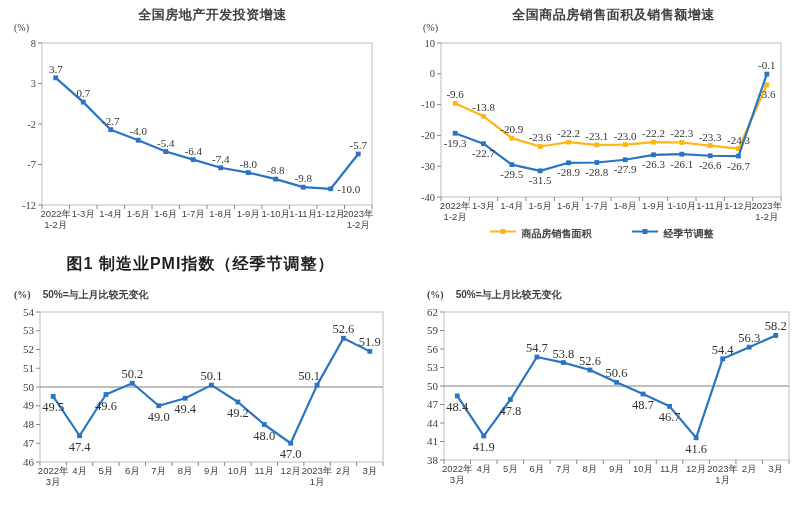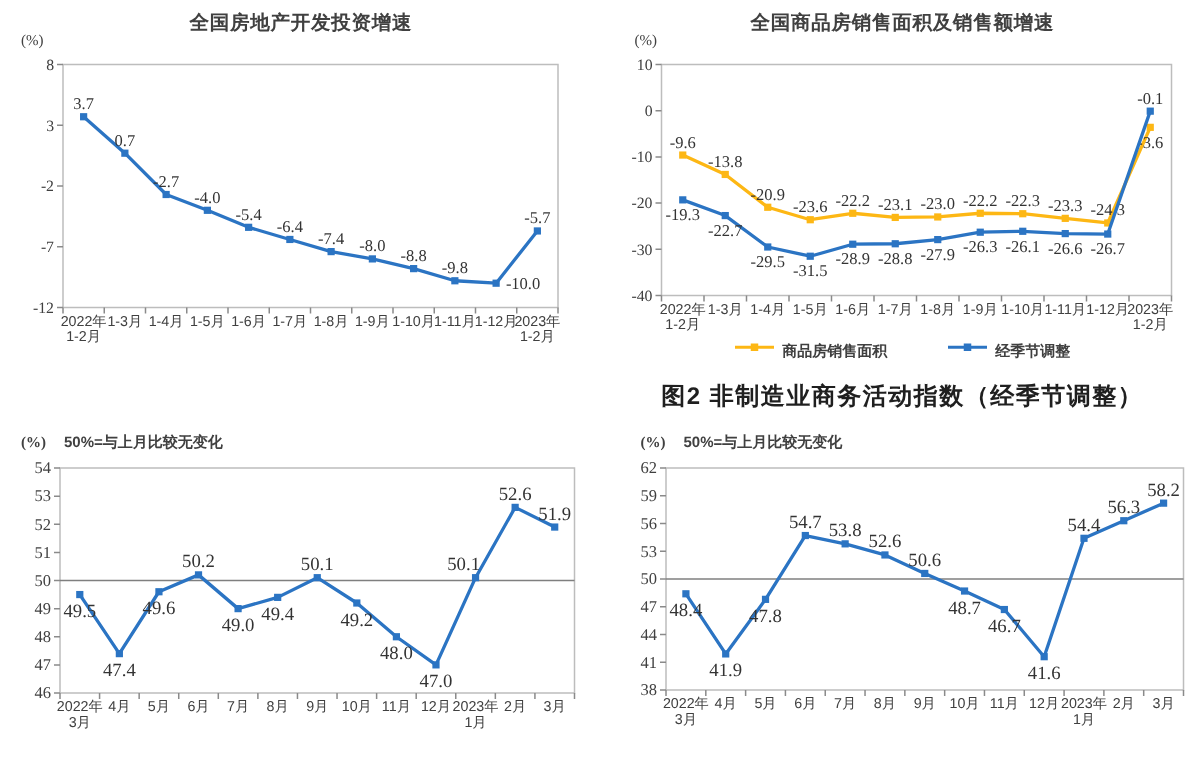--- a/index.html
+++ b/index.html
@@ -1,21 +1,21 @@
 <!DOCTYPE html>
 <html><head>
 <meta charset="utf-8">
 <style>
   html,body{margin:0;padding:0;background:#ffffff;}
   .canvas{position:relative;width:802px;height:509px;background:#ffffff;overflow:hidden;
           font-family:"Liberation Sans",sans-serif;}
   .panel{position:absolute;}
   .panel svg{position:absolute;left:0;top:0;}
   .chart-title{position:absolute;top:6px;left:0;width:100%;text-align:center;
-               font-size:13px;font-weight:bold;color:#404040;letter-spacing:.5px;}
+               font-size:13px;font-weight:bold;color:#404040;letter-spacing:.5px;padding-left:12px;}
   .caption{position:absolute;top:2px;left:0;width:100%;text-align:center;
            font-size:16px;font-weight:bold;color:#1f1f1f;letter-spacing:1px;}
   .unit{position:absolute;font-size:10px;color:#404040;font-family:"Liberation Serif",serif;}
   .note-row{position:absolute;font-size:10px;color:#404040;white-space:nowrap;font-weight:bold;}
   .note-row .u{font-family:"Liberation Serif",serif;margin-right:12px;}
   .legend{position:absolute;top:227px;left:0;width:100%;display:flex;
           justify-content:center;gap:40px;}
   .legend-item{display:flex;align-items:flex-start;gap:6px;font-size:10px;
                font-weight:bold;color:#404040;}
   .legend-item svg{position:static;}
@@ -198,20 +198,21 @@
         <svg class="lm" width="26" height="9">
             <line x1="0" y1="4.5" x2="26" y2="4.5" stroke="#2b74c3" stroke-width="2"></line>
             <rect x="10.5" y="2" width="5" height="5" fill="#2b74c3"></rect>
           </svg>
         <span>经季节调整</span>
       </div>
     </div>
   </section>
 
   <section class="panel" style="left:0;top:252px;width:401px;height:257px;">
+    <div class="caption">图1  制造业PMI指数（经季节调整）</div>
     <div class="note-row" style="left:14px;top:36px;">
       <span class="u">(%)</span><span>50%=与上月比较无变化</span>
     </div>
     <svg width="401" height="257" viewBox="0 0 401 257">
         <rect x="40" y="60" width="343" height="150" fill="none" stroke="#bdbdbd" stroke-width="1"></rect>
         <line x1="40" y1="135" x2="383" y2="135" stroke="#7f7f7f" stroke-width="1"></line>
         <line x1="36" y1="60" x2="40" y2="60" stroke="#8a8a8a" stroke-width="1"></line>
         <text x="34" y="63.5" text-anchor="end" fill="#404040" font-size="11" font-family="&quot;Liberation Serif&quot;,serif">54</text>
         <line x1="36" y1="78.75" x2="40" y2="78.75" stroke="#8a8a8a" stroke-width="1"></line>
         <text x="34" y="82.25" text-anchor="end" fill="#404040" font-size="11" font-family="&quot;Liberation Serif&quot;,serif">53</text>
@@ -280,21 +281,20 @@
         <rect x="314.63846153846157" y="130.72499999999997" width="4.8" height="4.8" fill="#2b74c3"></rect>
         <text x="320.03846153846155" y="128.12499999999997" text-anchor="end" fill="#333333" font-size="12.5" font-family="&quot;Liberation Serif&quot;,serif">50.1</text>
         <rect x="341.0230769230769" y="83.84999999999997" width="4.8" height="4.8" fill="#2b74c3"></rect>
         <text x="343.4230769230769" y="81.24999999999997" text-anchor="middle" fill="#333333" font-size="12.5" font-family="&quot;Liberation Serif&quot;,serif">52.6</text>
         <rect x="367.4076923076923" y="96.97500000000002" width="4.8" height="4.8" fill="#2b74c3"></rect>
         <text x="369.80769230769226" y="94.37500000000003" text-anchor="middle" fill="#333333" font-size="12.5" font-family="&quot;Liberation Serif&quot;,serif">51.9</text>
       </svg>
   </section>
 
   <section class="panel" style="left:401px;top:252px;width:401px;height:257px;">
-    <div class="caption">图2  非制造业商务活动指数（经季节调整）</div>
     <div class="note-row" style="left:26px;top:36px;">
       <span class="u">(%)</span><span>50%=与上月比较无变化</span>
     </div>
     <svg width="401" height="257" viewBox="0 0 401 257">
         <rect x="43" y="60" width="345" height="148" fill="none" stroke="#bdbdbd" stroke-width="1"></rect>
         <line x1="43" y1="134" x2="388" y2="134" stroke="#7f7f7f" stroke-width="1"></line>
         <line x1="39" y1="60" x2="43" y2="60" stroke="#8a8a8a" stroke-width="1"></line>
         <text x="37" y="63.5" text-anchor="end" fill="#404040" font-size="11" font-family="&quot;Liberation Serif&quot;,serif">62</text>
         <line x1="39" y1="78.5" x2="43" y2="78.5" stroke="#8a8a8a" stroke-width="1"></line>
         <text x="37" y="82" text-anchor="end" fill="#404040" font-size="11" font-family="&quot;Liberation Serif&quot;,serif">59</text>

